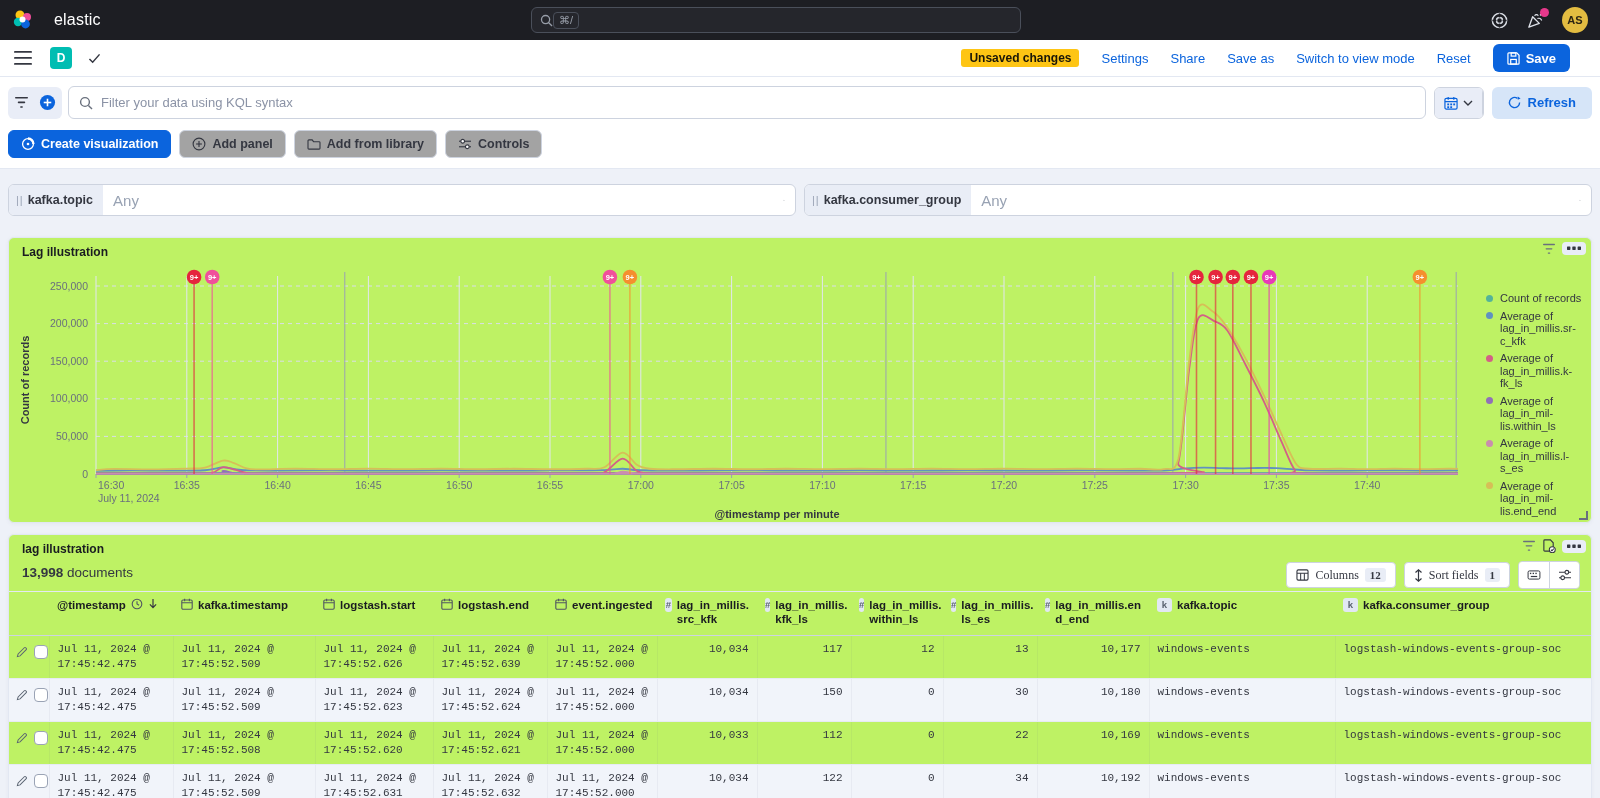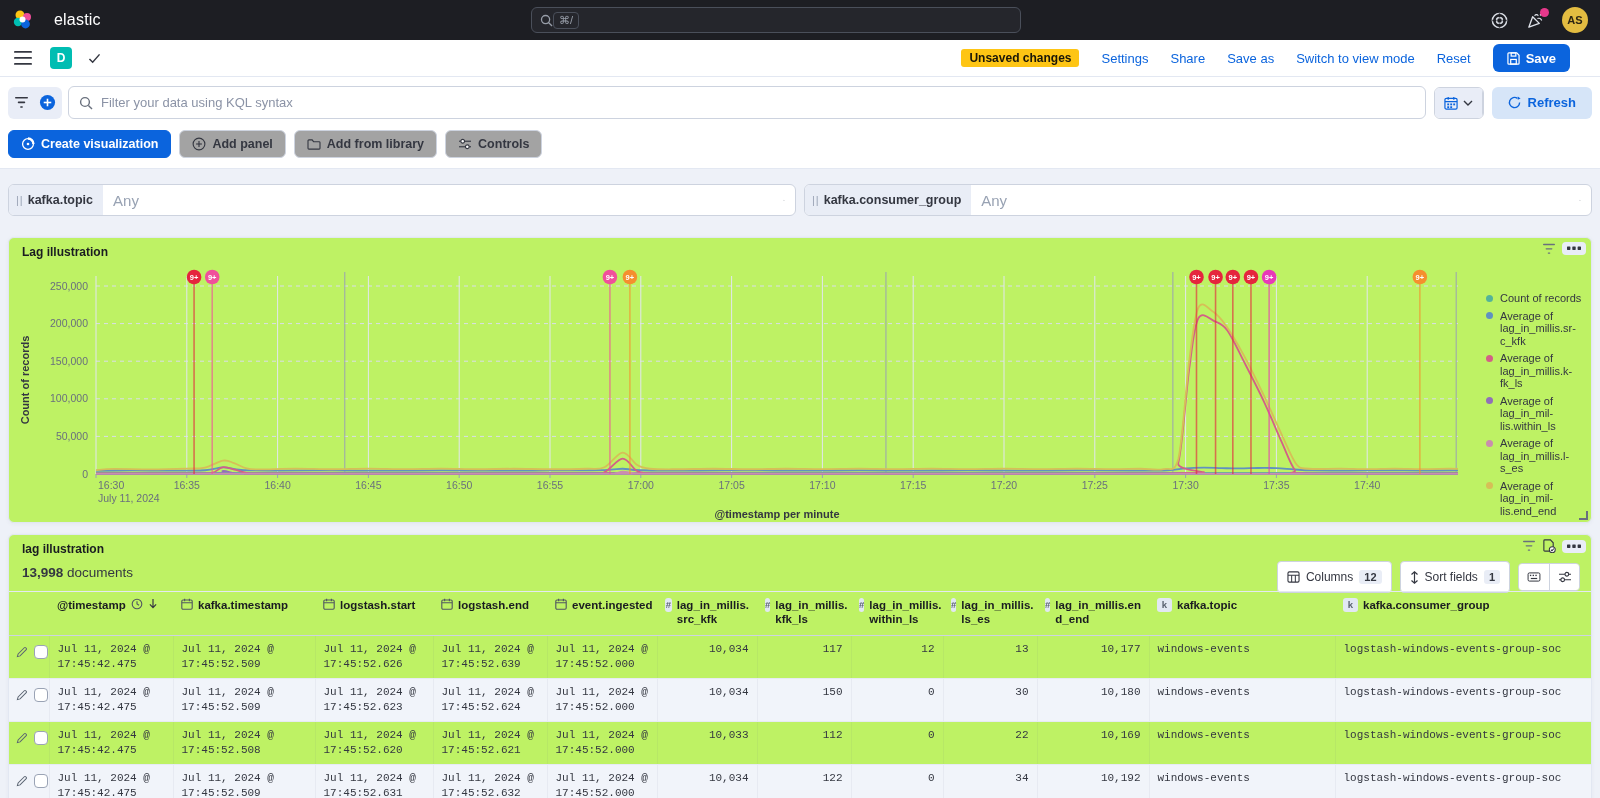--- a/index.html
+++ b/index.html
@@ -64,21 +64,21 @@
 #legend { position:absolute; left:1477px; top:54px; width:106px; display:flex; flex-direction:column; gap:5px; }
 .legend-item { display:flex; gap:7px; font-size:11px; color:#343741; line-height:12.5px; }
 .legend-dot { width:7px; height:7px; border-radius:50%; margin-top:2.5px; }
 .legend-text { white-space:pre-line; }
 .resize-handle { position:absolute; right:3px; bottom:2px; width:9px; height:9px; border-right:2px solid #69707d; border-bottom:2px solid #69707d; }
 
 
 .doc-count { position:absolute; left:13px; top:30px; font-size:13.5px; color:#343741; }
 .doc-count b { font-weight:700; }
 .table-actions { position:absolute; right:11px; top:26px; display:flex; gap:8px; align-items:center; }
-.tbtn { height:32px; border:1px solid #cdd3df; border-radius:4px; background:#fff; display:flex; align-items:center; gap:6px; padding:0 9px; font-size:12px; font-weight:500; color:#343741; font-family:Liberation Sans, sans-serif; }
+.tbtn { height:26px; border:1px solid #cdd3df; border-radius:4px; background:#fff; display:flex; align-items:center; gap:6px; padding:0 9px; font-size:12px; font-weight:500; color:#343741; font-family:Liberation Serif, serif; }
 .tbadge { background:#e9edf6; border-radius:3px; font-size:11px; padding:1px 5px; font-weight:600; }
 .ibtn-group { display:flex; border:1px solid #cdd3df; border-radius:4px; overflow:hidden; }
 .ibtn { width:30px; height:26px; background:#fff; display:flex; align-items:center; justify-content:center; }
 .ibtn + .ibtn { border-left:1px solid #cdd3df; }
 
 #grid { position:absolute; left:0; right:0; top:56px; }
 table { border-collapse:collapse; table-layout:fixed; width:1582px; }
 th { border-top:1px solid #e4e9f2; border-bottom:1px solid #ccd4e2; font-size:11.5px; font-weight:700; color:#1a1c21; text-align:left; vertical-align:top; padding:6px 8px 4px 8px; height:44px; }
 th .hwrap { display:flex; gap:5px; align-items:flex-start; line-height:14px; }
 td { font-family:Liberation Mono, monospace; font-size:11px; color:#343741; vertical-align:top; padding:6px 8px; line-height:15px; height:42px; border-bottom:1px solid #e6ebf4; border-right:1px solid rgba(100,115,145,0.07); }

